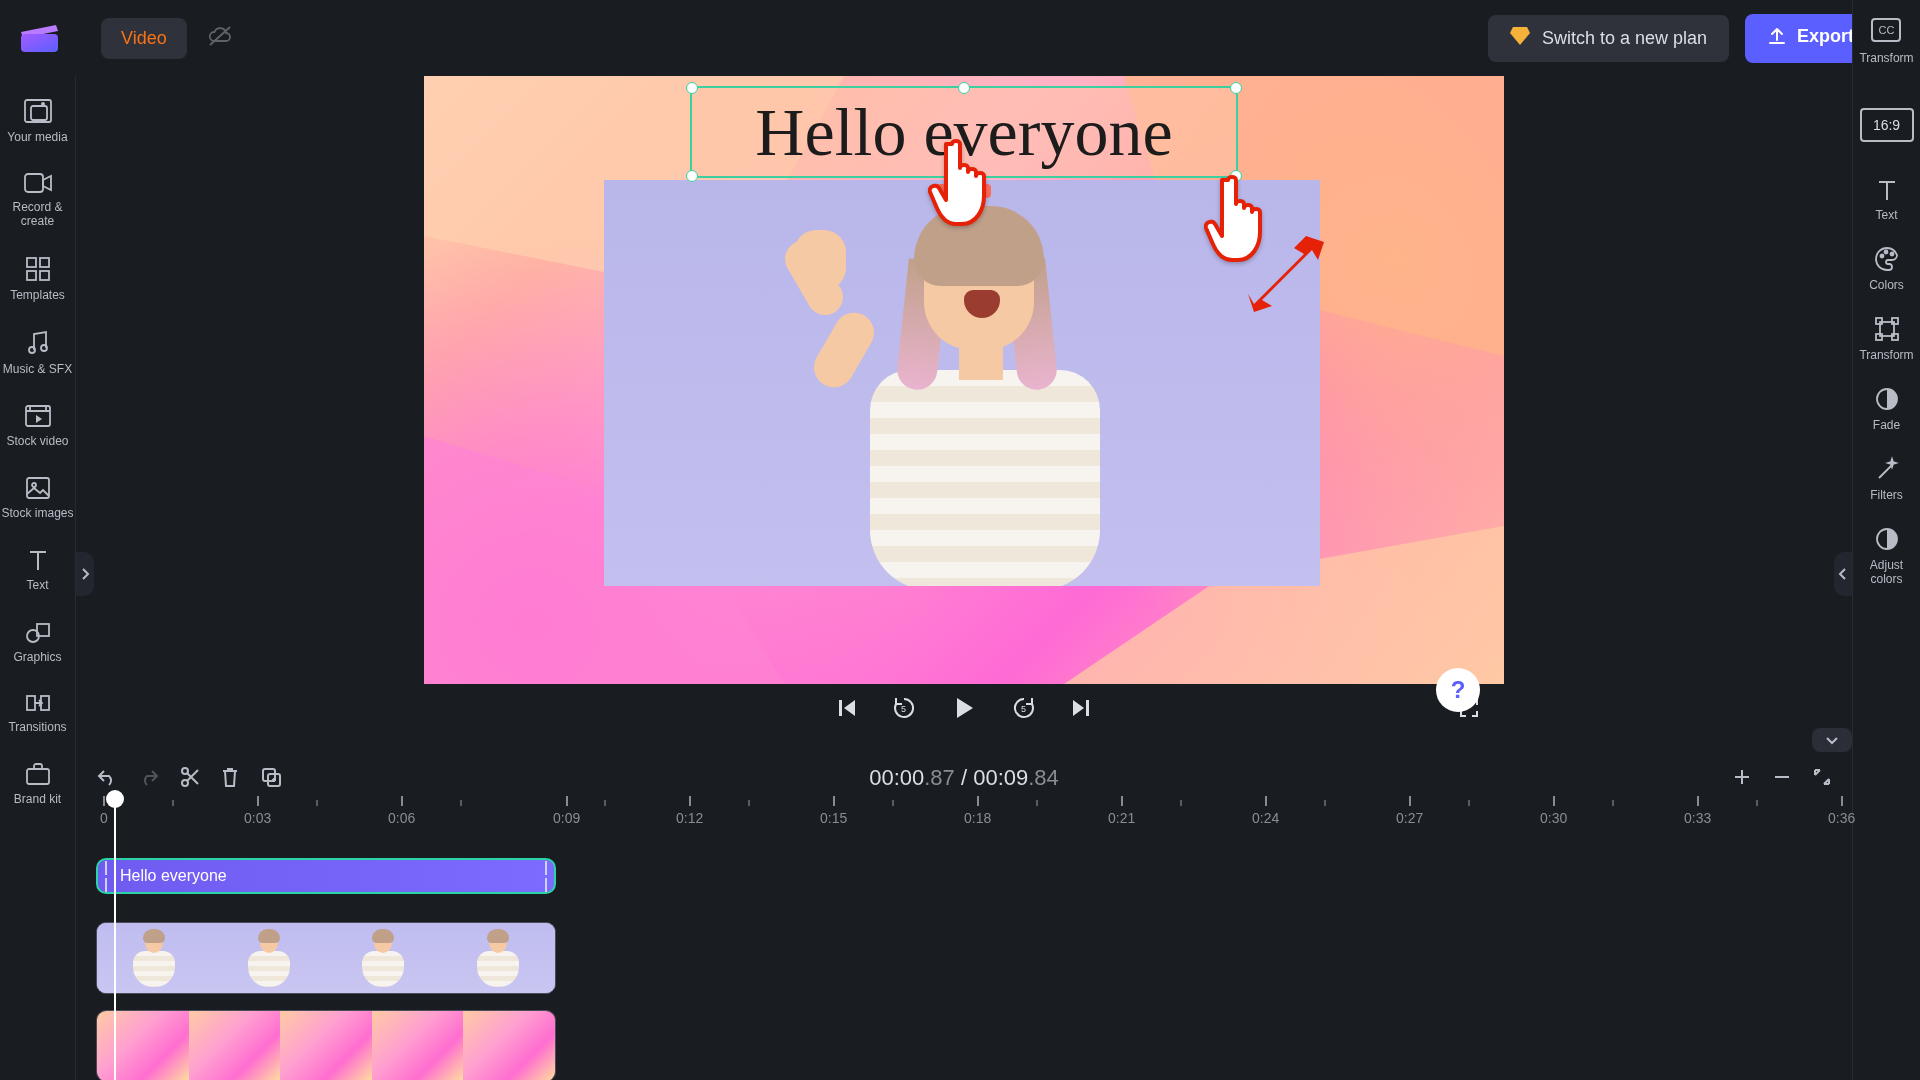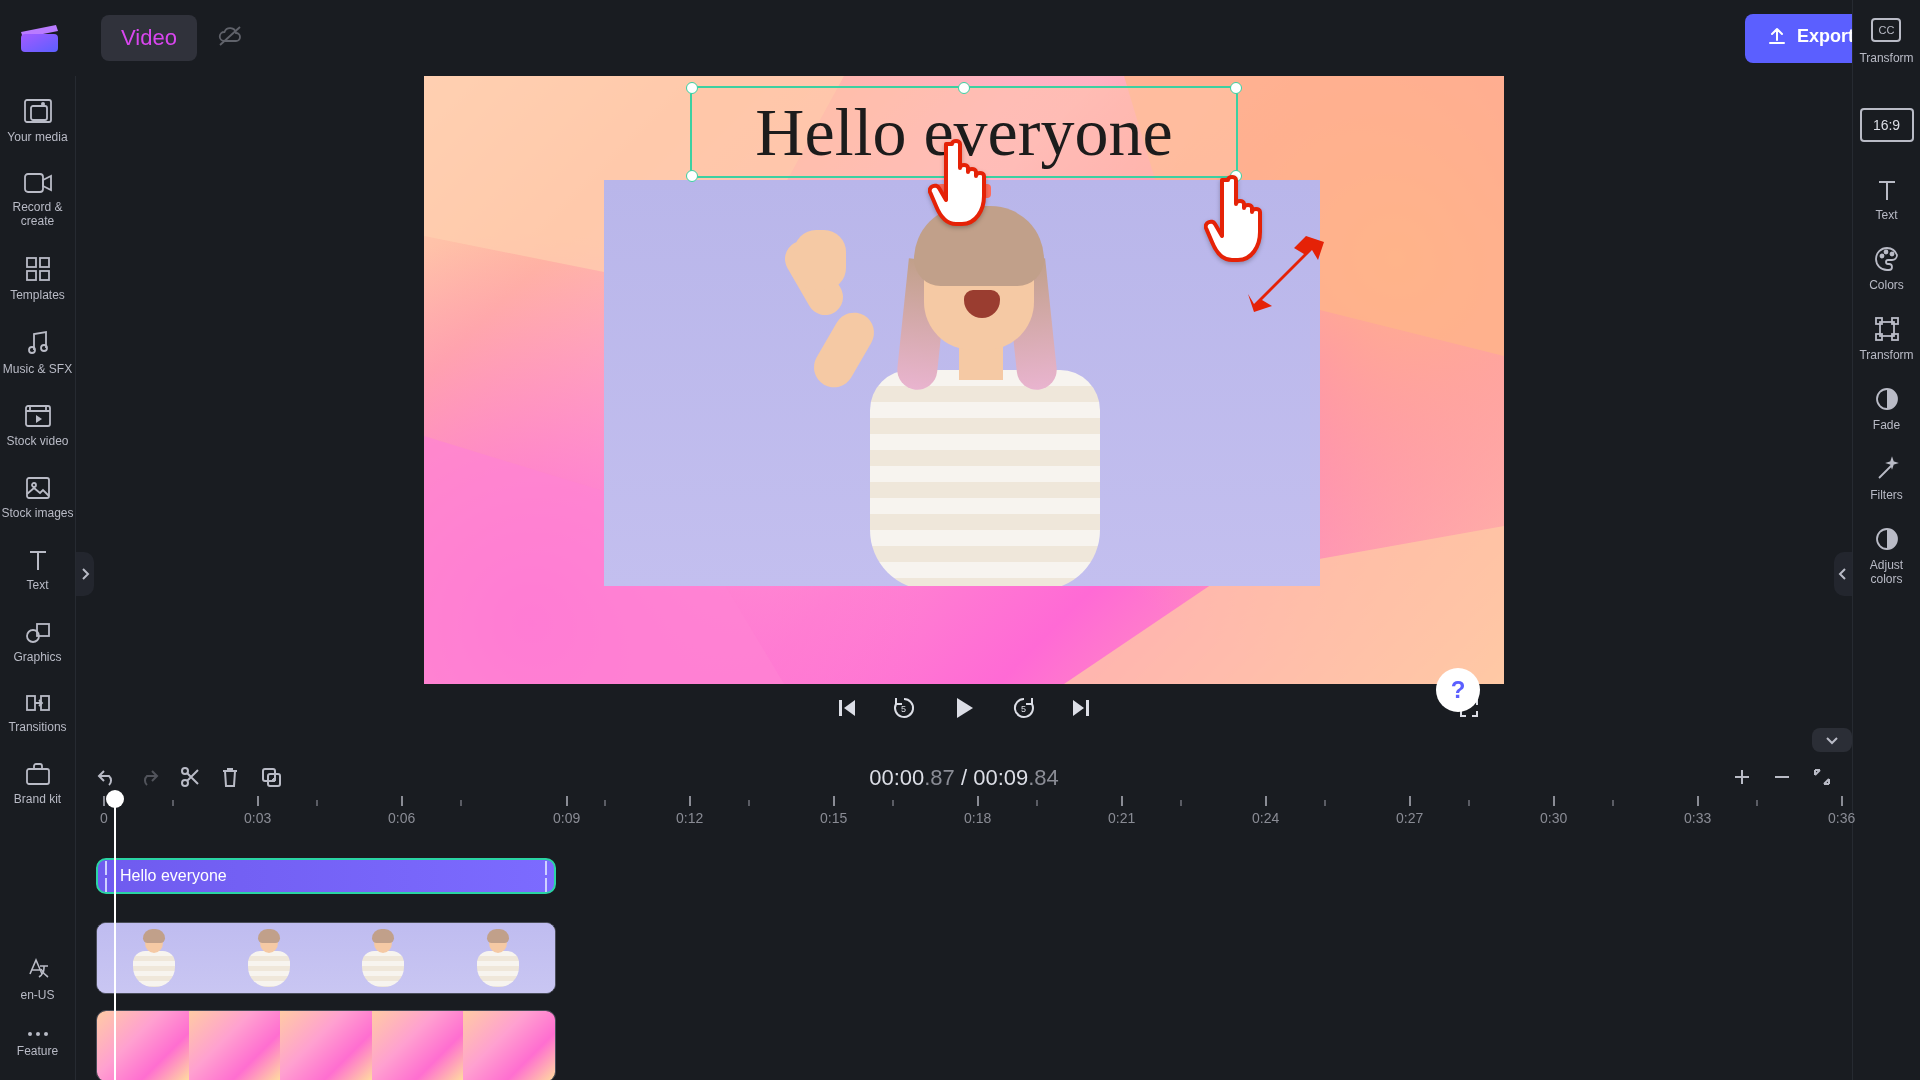--- a/index.html
+++ b/index.html
@@ -3,21 +3,21 @@
 <meta charset="utf-8">
 <style>
 * { margin: 0; padding: 0; box-sizing: border-box; font-family: -apple-system, BlinkMacSystemFont, "Segoe UI", sans-serif; }
 body { width: 1920px; height: 1080px; background: #191c21; color: #dcdee6; overflow: hidden; position: relative; }
 
 
 .topbar { height: 76px; display: flex; align-items: center; padding: 0 20px 0 10px; }
 .logo-icon { width: 43px; height: 32px; margin-left: 8px; margin-right: 40px; }
 .logo-icon svg { display:block; }
 
-.video-btn { background: #30323b; color: #d946ef; font-size:22px; padding: 10px 20px; border-radius:8px; border:none; cursor:pointer; }
+.video-btn { background: #30323b; color: #f97316; font-size:18px; padding: 10px 20px; border-radius:8px; border:none; cursor:pointer; }
 .cloud-icon { margin-left: 20px; opacity: .6; }
 
 .topbar-right { margin-left:auto; display:flex; align-items:center; gap:16px; }
 .plan-btn { background:#30323b; color:#dcdee6; font-size:18px; padding:12px 22px; border-radius:8px; border:none; display:flex; align-items:center; gap:12px; cursor:pointer;}
 .plan-btn .diamond-icon { color:#f6b13b; }
 .export-btn { background:#5b5fff; color:#fff; font-size:18px; font-weight:600; padding:12px 18px; border-radius:8px; border:none; display:flex; align-items:flex-start; gap:10px; cursor:pointer;}
 .export-btn svg:last-child { margin-left:4px; }
 
 
 .sidebar-left { position:absolute; left:0; top:76px; bottom:0; width:76px; background:#191c21; border-right:1px solid #262a31; display:flex; flex-direction:column; align-items:center; padding-top:10px; }
@@ -143,20 +143,28 @@
       </svg>
   </div>
   <button class="video-btn"><span>Video</span></button>
   <span class="cloud-icon">
     <svg width="26" height="22" viewBox="0 0 26 22" fill="none" stroke="#8f919b" stroke-width="1.8">
         <path d="M7 16h12a4 4 0 0 0 0-8 6 6 0 0 0-11.5-1A4.5 4.5 0 0 0 7 16z"></path>
         <line x1="3" y1="20" x2="23" y2="2"></line>
       </svg>
   </span>
   <div class="topbar-right">
+    <button class="plan-btn">
+      <span class="diamond-icon">
+        <svg width="20" height="18" viewBox="0 0 20 18" fill="currentColor">
+            <path d="M3 0h14l3 6-10 12L0 6z"></path>
+          </svg>
+      </span>
+      <span>Switch to a new plan</span>
+    </button>
     <button class="export-btn">
       <span>
         <svg width="20" height="20" viewBox="0 0 20 20" fill="none" stroke="#fff" stroke-width="2" stroke-linecap="round" stroke-linejoin="round">
             <path d="M10 14V3M5 8l5-5 5 5M3 17h14"></path>
           </svg>
       </span>
       <span>Export</span>
       <svg width="14" height="14" viewBox="0 0 14 14" fill="none" stroke="#fff" stroke-width="2" stroke-linecap="round">
           <path d="M3 5l4 4 4-4"></path>
         </svg>
@@ -235,37 +243,20 @@
     <span>Transitions</span>
   </div>
   <div class="sb-item">
     <svg width="26" height="24" viewBox="0 0 26 24" fill="none" stroke="#b9bbc6" stroke-width="1.8">
         <rect x="2" y="7" width="22" height="15" rx="2"></rect>
         <path d="M9 7V4a2 2 0 0 1 2-2h4a2 2 0 0 1 2 2v3"></path>
       </svg>
     <span>Brand kit</span>
   </div>
 
-  <div class="sb-bottom">
-    <div class="sb-item">
-      <svg width="24" height="26" viewBox="0 0 24 26" fill="none" stroke="#b9bbc6" stroke-width="1.6">
-          <path d="M4 18L10 4l6 14M6 14h8"></path>
-          <path d="M14 10h8M18 10v2c0 4-2 7-5 9M15 13c2 4 4 6 7 8"></path>
-        </svg>
-      <span>en-US</span>
-    </div>
-    <div class="sb-item">
-      <svg width="24" height="8" viewBox="0 0 24 8" fill="#b9bbc6">
-          <circle cx="4" cy="4" r="2"></circle>
-          <circle cx="12" cy="4" r="2"></circle>
-          <circle cx="20" cy="4" r="2"></circle>
-        </svg>
-      <span>Feature</span>
-    </div>
-  </div>
 </div>
 <div class="sidebar-collapse">
   <svg width="10" height="14" viewBox="0 0 10 14" fill="none" stroke="#b9bbc6" stroke-width="2">
       <path d="M3 2l5 5-5 5"></path>
     </svg>
 </div>
 
 <div class="sidebar-right">
   <div class="sbR-cap">
     <div class="cc-box">CC</div>

